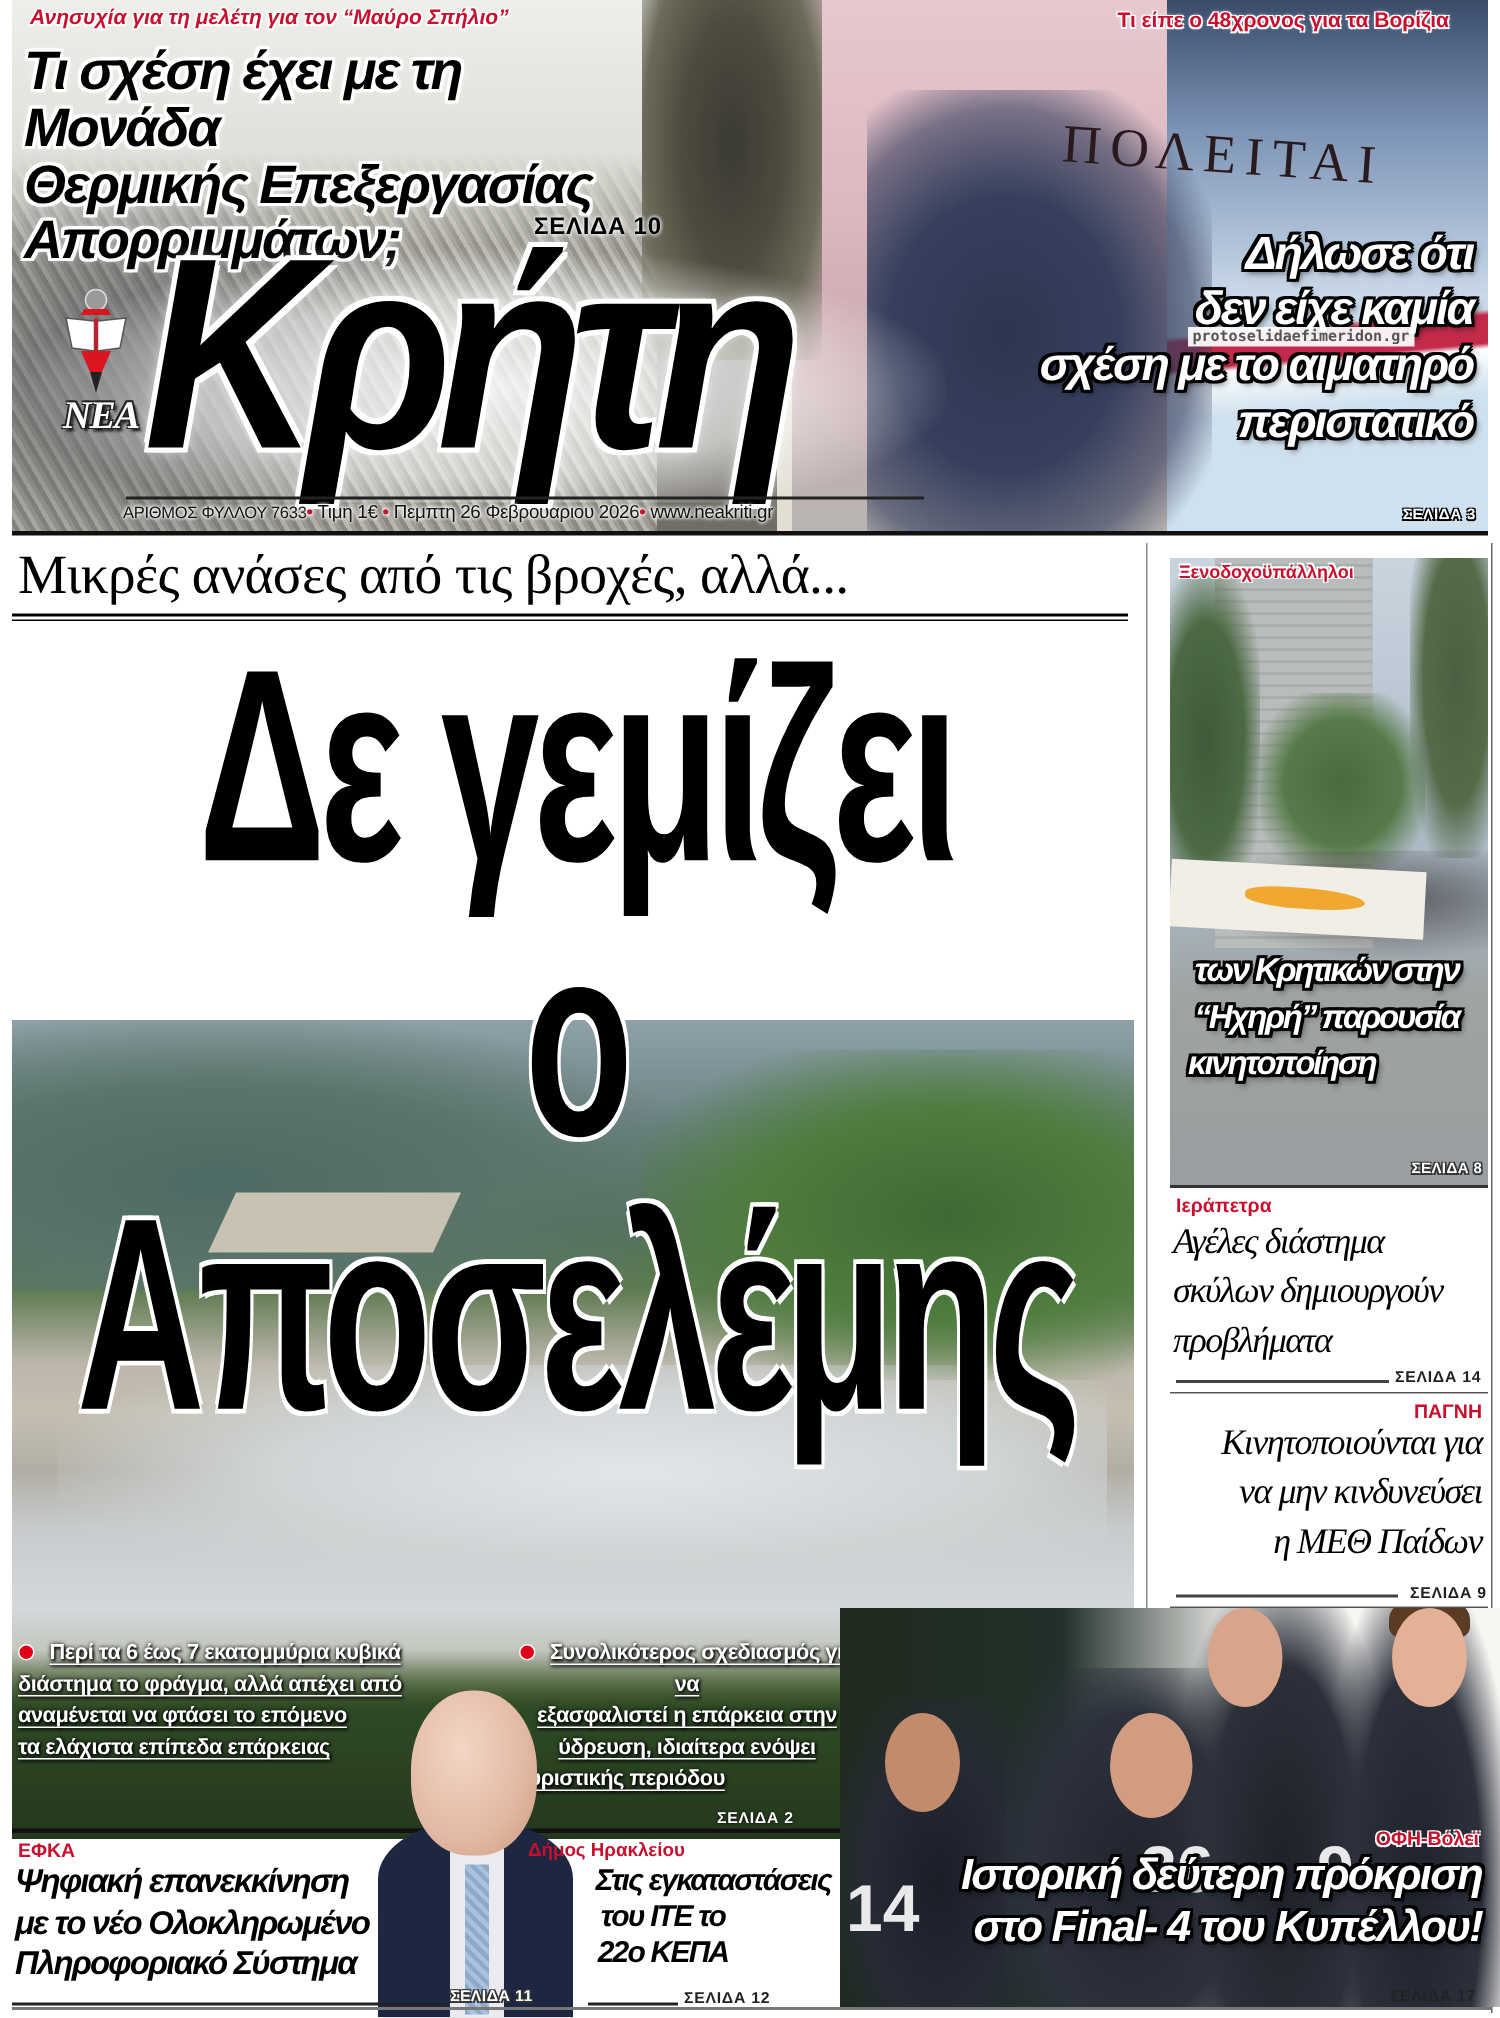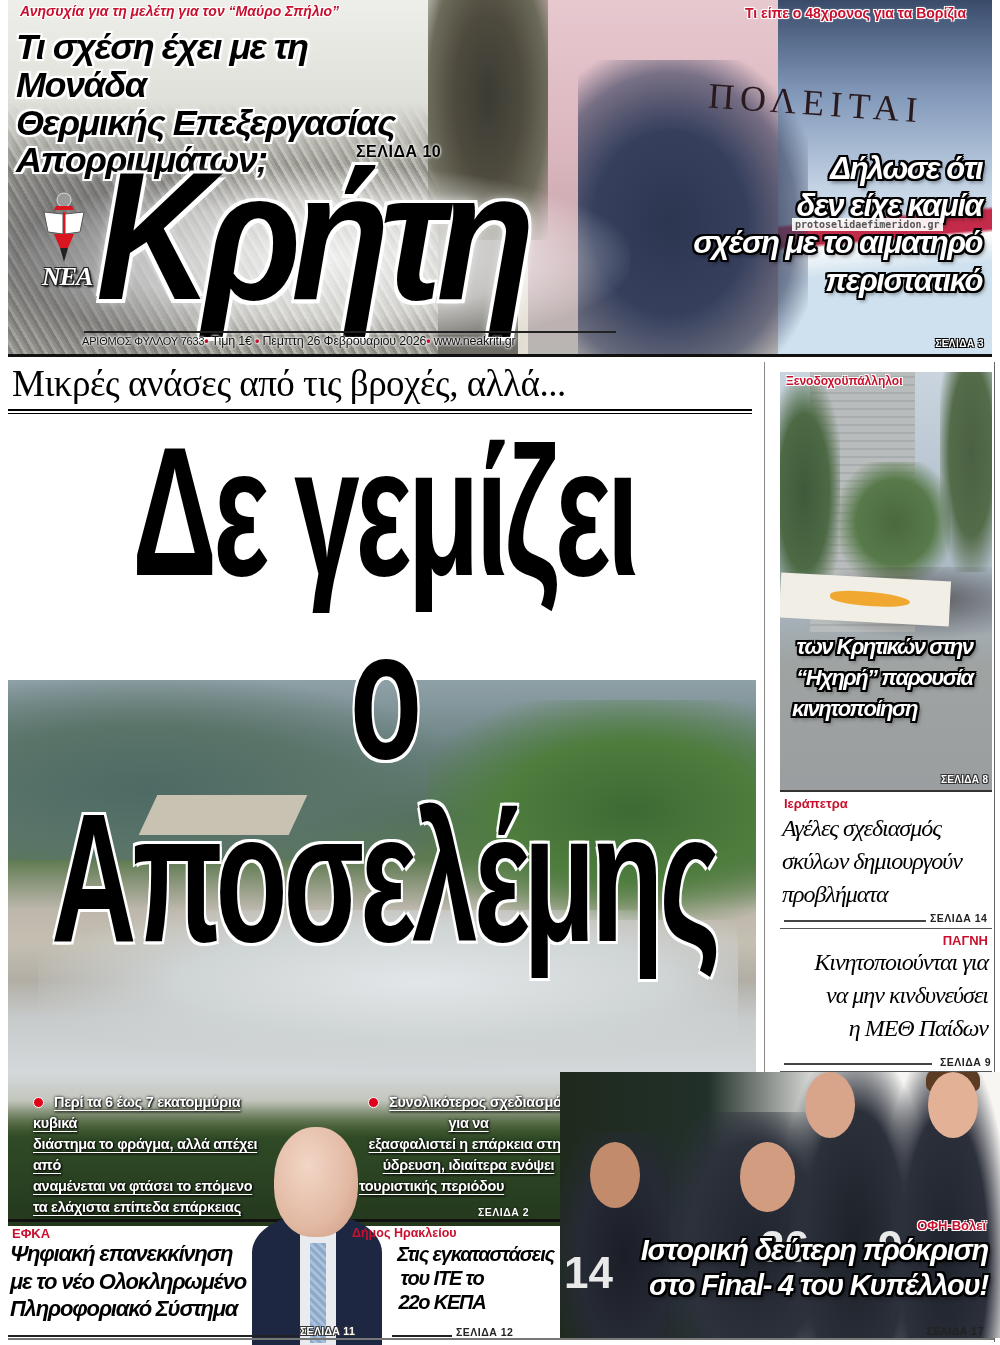--- a/index.html
+++ b/index.html
@@ -143,21 +143,21 @@
   .lake { left: 30px; top: 230px; width: 700px; height: 160px;
     background: radial-gradient(ellipse at 55% 45%, #e2e6e8 0%, #cfd4d5 45%, rgba(207,212,213,0) 75%); }
   .forest-bottom { left: 0; top: 420px; width: 748px; height: 126px;
     background: linear-gradient(180deg, rgba(44,70,36,0) 0%, #2f4a26 30%, #24381d 100%); }
 
   .bullet-text {
     font-family: "Liberation Sans", sans-serif; font-weight: bold; font-size: 14.5px; color: #fff;
     line-height: 21px; letter-spacing: -0.3px;
     text-shadow: 1px 1px 2px #000, 0 0 3px #000;
   }
-  .bullet-text .line { display: block; text-decoration: underline; text-underline-offset: 3px; margin-left: 21px; }
+  .bullet-text .line { display: block; text-decoration: underline; text-underline-offset: 3px; }
   .red-dot { display: inline-block; width: 11px; height: 11px; border-radius: 50%; background: #e1001a;
     border: 1.5px solid #fff; margin-right: 10px; vertical-align: -1px; }
   #bullet-left { left: 12px; top: 1092px; width: 260px; }
   #bullet-right { left: 338px; top: 1092px; width: 240px; text-align: center; }
   #selida-main { left: 478px; top: 1206px; font-size: 10.5px; font-weight: bold; color: #fff; letter-spacing: 0.5px;
     text-shadow: 0 0 2px #000; }
   #main-bottom-rule { left: 8px; top: 1219px; width: 560px; height: 3px; background: #111; }
 
   
   #right-col-divider { left: 764px; top: 362px; width: 1px; height: 836px; background: #888; }
@@ -367,21 +367,21 @@
 <a id="hotel-headline" class="abs hl-white">
   <span>των Κρητικών στην</span>
   <span>“Ηχηρή” παρουσία</span>
   <span>κινητοποίηση</span>
 </a>
 <div id="selida-hotel" class="abs" style="text-transform:uppercase;">Σελιδα 8</div>
 <div id="hotel-bottom-rule" class="abs"></div>
 
 <div id="ierapetra-kicker" class="abs kicker-plain-red">Ιεράπετρα</div>
 <a id="ierapetra-headline" class="abs serif-hl">
-  <span>Αγέλες σχεδιασμός</span>
+  <span>Αγέλες διάστημα</span>
   <span>σκύλων δημιουργούν</span>
   <span>προβλήματα</span>
 </a>
 <div id="ierapetra-rule" class="abs rule-thin"></div>
 <div id="ierapetra-selida" class="abs selida-small" style="text-transform:uppercase;">Σελιδα 14</div>
 <div id="ierapetra-rule-full" class="abs"></div>
 
 <div id="pagni-kicker" class="abs kicker-plain-red">ΠΑΓΝΗ</div>
 <a id="pagni-headline" class="abs serif-hl">
   <span>Κινητοποιούνται για</span>

